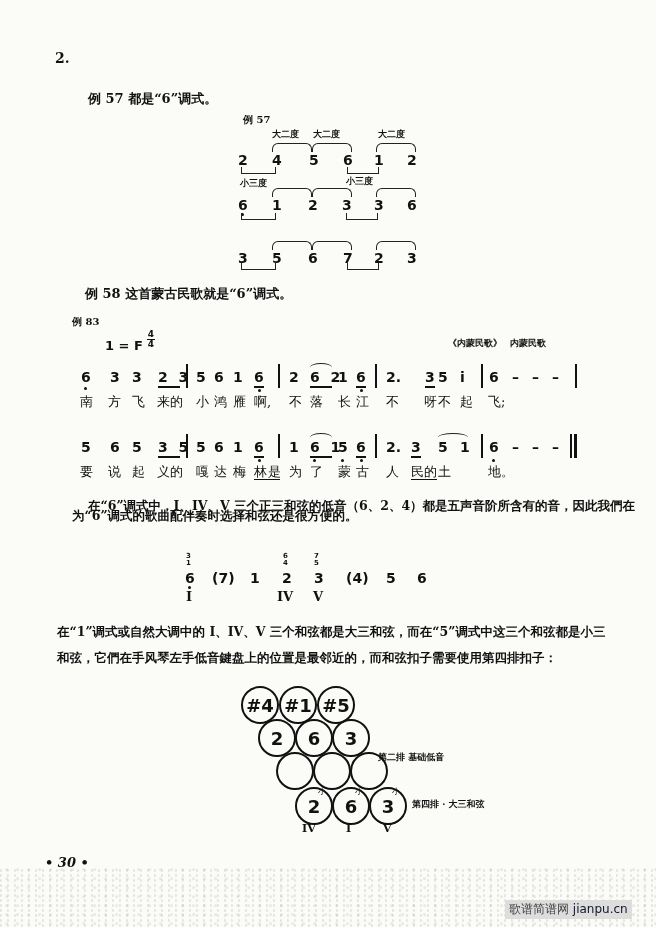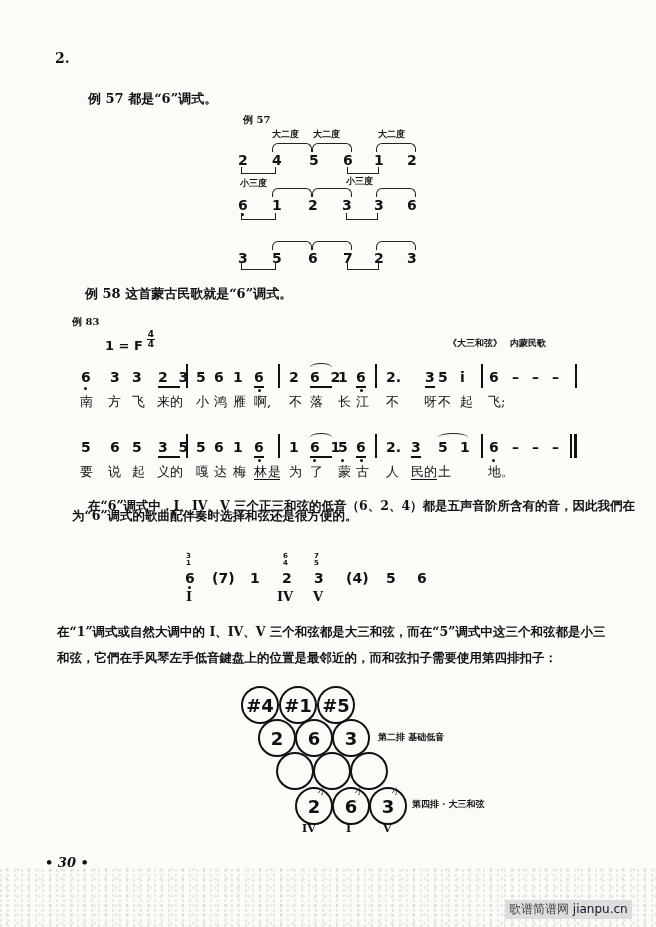--- a/index.html
+++ b/index.html
@@ -86,21 +86,21 @@
 
 <div class="abs txt bold" style="left:85px;top:285px;">例 58 这首蒙古民歌就是“6”调式。</div>
 <div class="abs bold" style="left:72px;top:315px;font-size:10px;">例 83</div>
 
 <div class="abs bold sans" style="left:105px;top:338px;font-size:13px;">1 = F</div>
 <div class="abs bold sans" style="left:147px;top:330px;font-size:9px;line-height:9px;text-align:center;">
   <div>4</div>
   <div style="border-top:1px solid #111;width:8px;"></div>
   <div>4</div>
 </div>
-<div class="abs bold" style="left:448px;top:337px;font-size:9px;">《大三和弦》</div>
+<div class="abs bold" style="left:448px;top:337px;font-size:9px;">《内蒙民歌》</div>
 <div class="abs bold" style="left:510px;top:337px;font-size:9px;">内蒙民歌</div>
 
 <div>
   <div class="abs note" style="left:81px;top:369px;">6</div>
   <div class="dot" style="left:84px;top:387px;"></div>
   <div class="abs note" style="left:110px;top:369px;">3</div>
   <div class="abs note" style="left:132px;top:369px;">3</div>
   <div class="abs note" style="left:158px;top:369px;letter-spacing:3px;">2 3</div>
   <div class="uline" style="left:158px;top:386px;width:22px;"></div>
   <div class="bar" style="left:186px;top:364px;height:24px;"></div>
@@ -262,21 +262,21 @@
 
   <div class="btn" style="left:258px;top:719px;">
       <span>2</span>
     </div>
   <div class="btn" style="left:295px;top:719px;">
       <span>6</span>
     </div>
   <div class="btn" style="left:332px;top:719px;">
       <span>3</span>
     </div>
-  <div class="abs bold" style="left:378px;top:731px;font-size:9px;">第二排  基础低音</div>
+  <div class="abs bold" style="left:378px;top:751px;font-size:9px;">第二排  基础低音</div>
 
   <div class="btn" style="left:276px;top:752px;"></div>
   <div class="btn" style="left:313px;top:752px;"></div>
   <div class="btn" style="left:350px;top:752px;"></div>
 
   <div class="btn" style="left:295px;top:787px;">
       <span>2</span>
     </div>
   <div class="btn" style="left:332px;top:787px;">
       <span>6</span>

